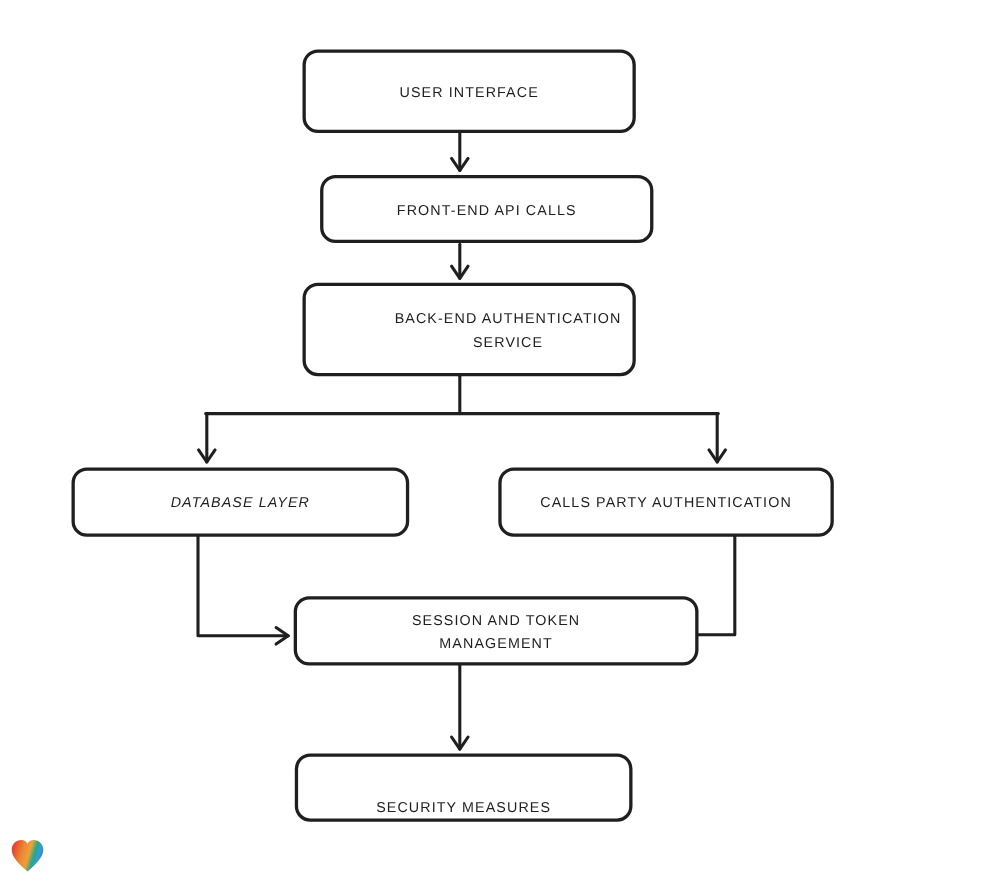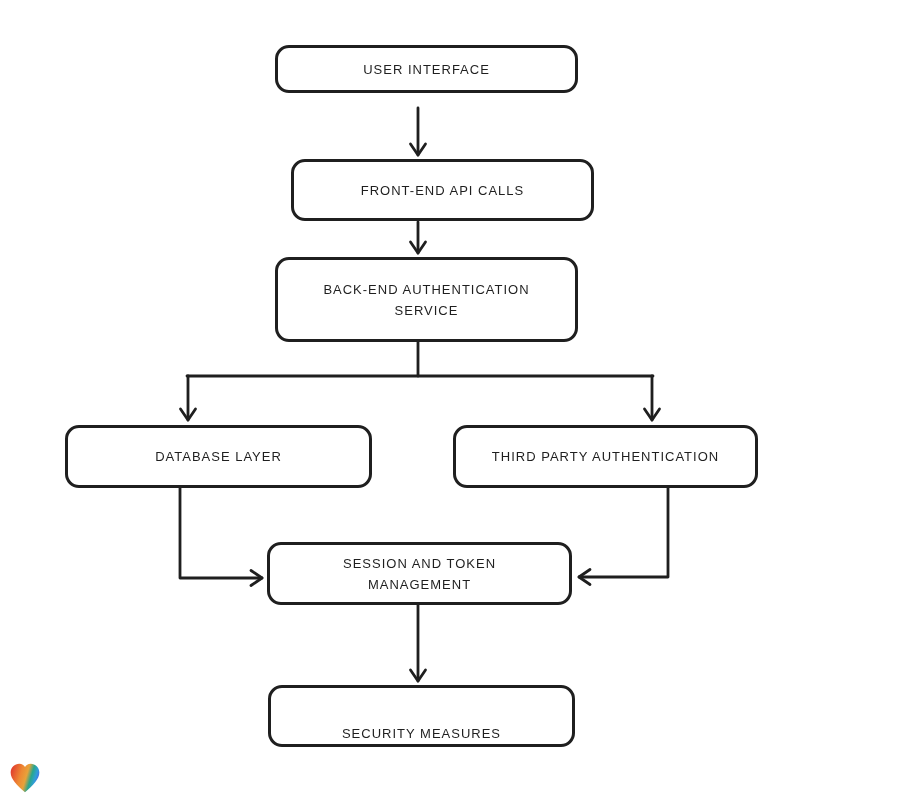--- a/index.html
+++ b/index.html
@@ -29,26 +29,26 @@
     text-align: center;
   }
   .node .label {
     font-size: 13px;
     letter-spacing: 1px;
     line-height: 21px;
     color: #1f1f1f;
     white-space: pre-line;
     padding: 0 10px;
   }
-  .n-ui { left: 275px; top: 45px;  width: 303px; height: 48px; text-align: right; }
+  .n-ui { left: 275px; top: 45px;  width: 303px; height: 76px; text-align: right; }
   .n-fe { left: 275px; top: 159px; width: 303px; height: 62px; margin-left: 16px; }
-  .n-be { left: 275px; top: 257px; width: 303px; height: 85px; }
-  .n-db { left: 65px;  top: 425px; width: 307px; height: 63px; }
+  .n-be { left: 275px; top: 257px; width: 303px; height: 85px; justify-content: flex-end; }
+  .n-db { left: 65px;  top: 425px; width: 307px; height: 63px; font-style: italic; }
   .n-tp { left: 453px; top: 425px; width: 305px; height: 63px; }
-  .n-ss { left: 267px; top: 542px; width: 305px; height: 63px; align-items: center; }
+  .n-ss { left: 267px; top: 542px; width: 368px; height: 63px; align-items: center; }
   .n-sm { left: 268px; top: 685px; width: 307px; height: 62px; align-items: flex-end; }
   .logo {
     position: absolute;
     left: 8px; top: 761px;
     width: 34px; height: 34px;
   }
 </style>
 </head>
 <body>
 
@@ -84,21 +84,21 @@
   <div class="node n-be">
     <span class="label">BACK-END AUTHENTICATION
 SERVICE</span>
   </div>
 
   <div class="node n-db">
     <span class="label">DATABASE LAYER</span>
   </div>
 
   <div class="node n-tp">
-    <span class="label">THIRD PARTY AUTHENTICATION</span>
+    <span class="label">CALLS PARTY AUTHENTICATION</span>
   </div>
 
   <div class="node n-ss">
     <span class="label">SESSION AND TOKEN
 MANAGEMENT</span>
   </div>
 
   <div class="node n-sm">
     <span class="label">SECURITY MEASURES</span>
   </div>

